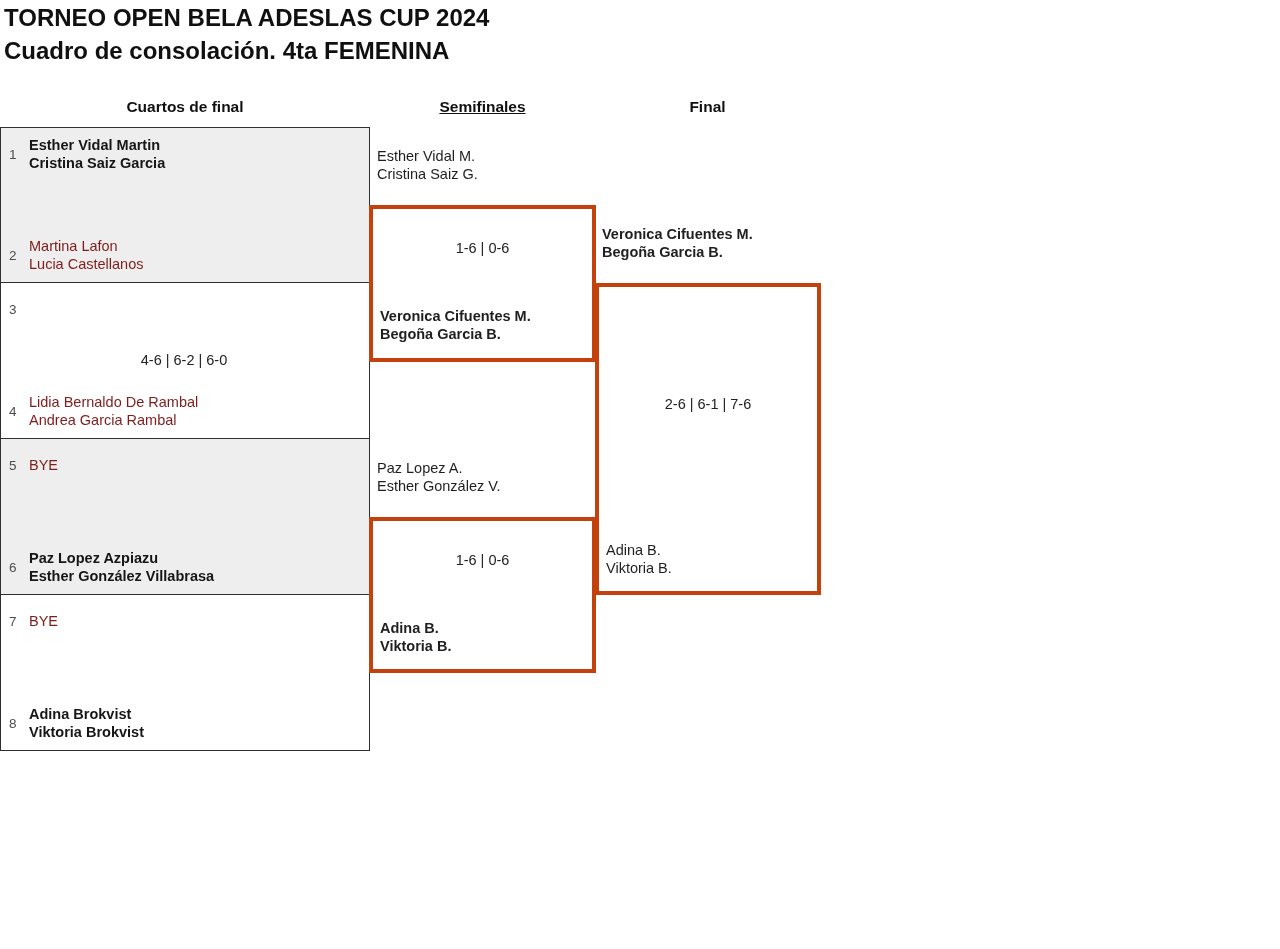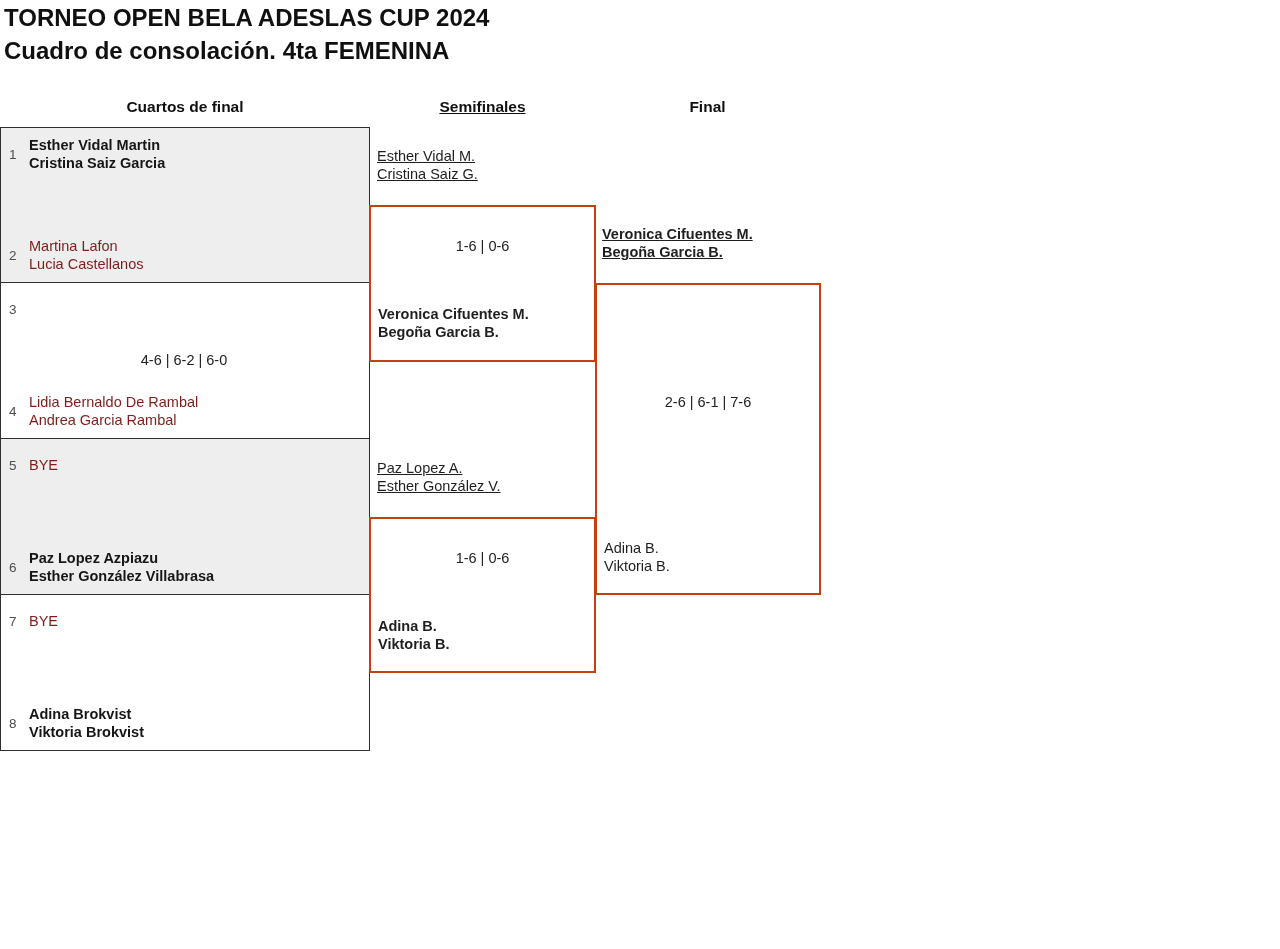--- a/index.html
+++ b/index.html
@@ -38,40 +38,40 @@
 
   .trow { display:flex; align-items:center; gap:7px; min-height:36px; }
   .seed { flex:none; width:13px; font-size:13.5px; color:#4d4d4d; }
   .names { font-size:14.5px; line-height:18px; color:#7f1d1d; }
   .names span { display:block; }
   .winner { font-weight:700; color:#161616; }
   .score { text-align:center; font-size:14.5px; line-height:18px; min-height:18px; color:#222; }
 
   
   .mbox {
-    position:absolute; box-sizing:border-box; border:2px solid #c2410c; background:transparent;
+    position:absolute; box-sizing:border-box; border:4px solid #c2410c; background:transparent;
   }
   .sf1 { left:369px; top:205px; width:227px; height:157px; }
   .sf2 { left:369px; top:517px; width:227px; height:156px; }
   .fin { left:595px; top:283px; width:226px; height:312px; }
 
   .box-score {
     position:absolute; left:0; right:0; text-align:center;
     font-size:14.5px; line-height:18px; color:#222;
   }
   .sf1 .box-score, .sf2 .box-score { top:30px; }
   .fin .box-score { top:108px; }
 
   .box-team { position:absolute; left:7px; font-size:14.5px; line-height:18px; color:#1f1f1f; }
   .sf1 .box-team, .sf2 .box-team { top:98px; }
   .fin .box-team { top:254px; }
   .box-team span, .feeder span { display:block; }
 
   
-  .feeder { position:absolute; font-size:14.5px; line-height:18px; color:#1f1f1f;text-decoration:underline; }
+  .feeder { position:absolute; font-size:14.5px; line-height:18px; color:#1f1f1f; }
   .f-sf1 { left:377px; top:147px; }
   .f-sf2 { left:377px; top:459px; }
   .f-fin { left:602px; top:225px; }
 </style>
 </head>
 <body>
 
 <div class="page">
 
   <div class="title-block">

